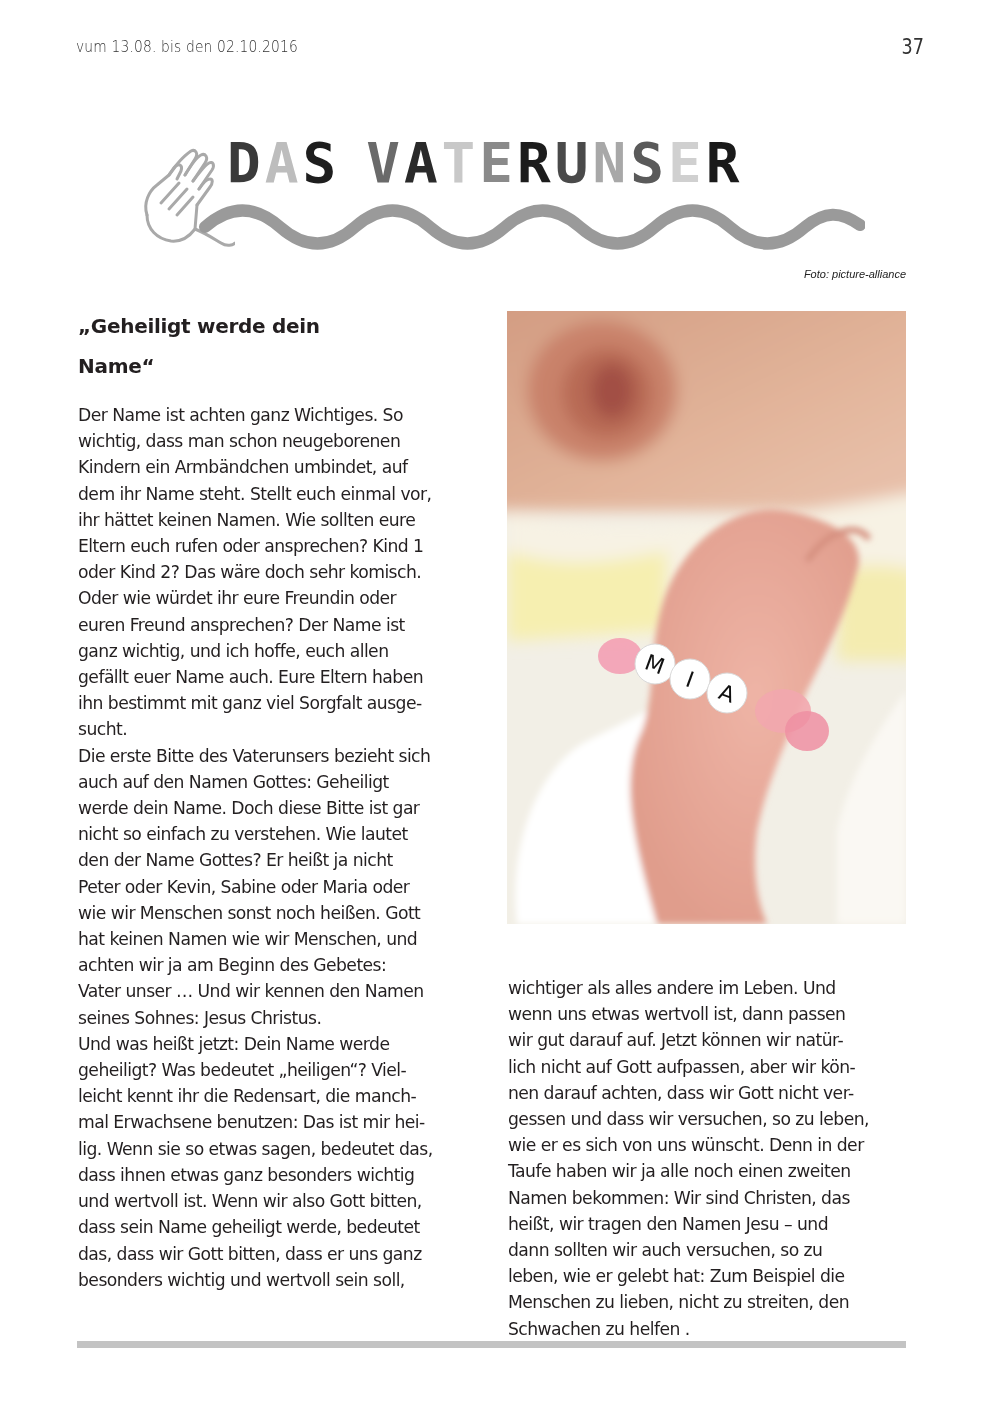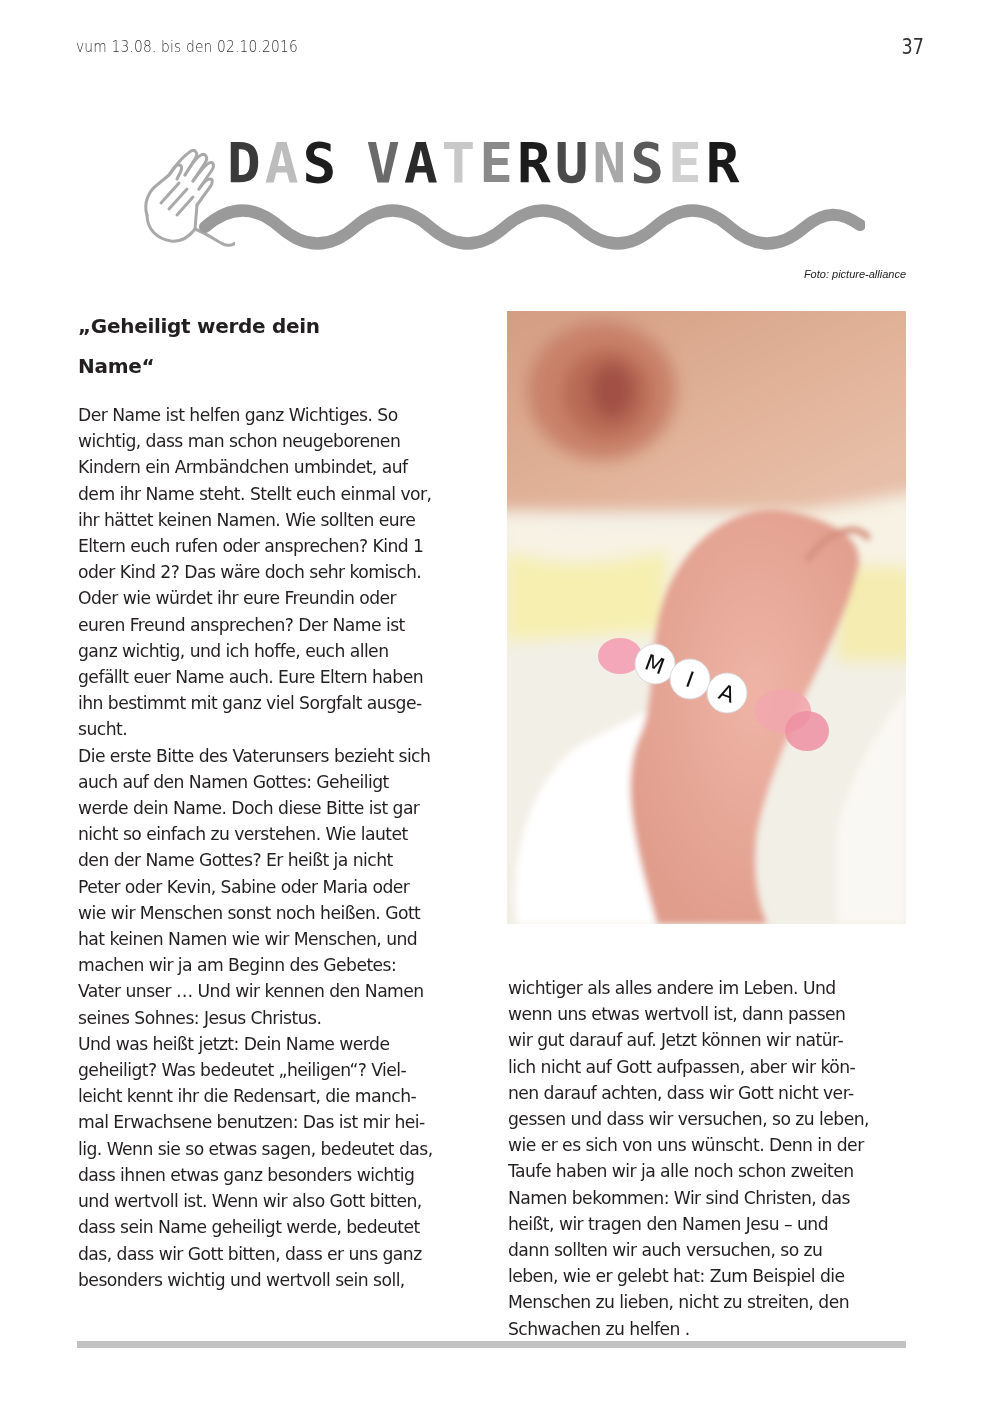--- a/index.html
+++ b/index.html
@@ -48,42 +48,42 @@
 </div>
 
 <div class="photo-credit">Foto: picture-alliance</div>
 
 <div class="headline">
   <span class="line">„Geheiligt werde dein</span>
   <span class="line">Name“</span>
 </div>
 
 <div class="col col-left">
-  <span class="line">Der Name ist helfen ganz Wichtiges. So</span>
+  <span class="line">Der Name ist achten ganz Wichtiges. So</span>
   <span class="line">wichtig, dass man schon neugeborenen</span>
   <span class="line">Kindern ein Armbändchen umbindet, auf</span>
   <span class="line">dem ihr Name steht. Stellt euch einmal vor,</span>
   <span class="line">ihr hättet keinen Namen. Wie sollten eure</span>
   <span class="line">Eltern euch rufen oder ansprechen? Kind 1</span>
   <span class="line">oder Kind 2? Das wäre doch sehr komisch.</span>
   <span class="line">Oder wie würdet ihr eure Freundin oder</span>
   <span class="line">euren Freund ansprechen? Der Name ist</span>
   <span class="line">ganz wichtig, und ich hoffe, euch allen</span>
   <span class="line">gefällt euer Name auch. Eure Eltern haben</span>
   <span class="line">ihn bestimmt mit ganz viel Sorgfalt ausge-</span>
   <span class="line">sucht.</span>
   <span class="line">Die erste Bitte des Vaterunsers bezieht sich</span>
   <span class="line">auch auf den Namen Gottes: Geheiligt</span>
   <span class="line">werde dein Name. Doch diese Bitte ist gar</span>
   <span class="line">nicht so einfach zu verstehen. Wie lautet</span>
   <span class="line">den der Name Gottes? Er heißt ja nicht</span>
   <span class="line">Peter oder Kevin, Sabine oder Maria oder</span>
   <span class="line">wie wir Menschen sonst noch heißen. Gott</span>
   <span class="line">hat keinen Namen wie wir Menschen, und</span>
-  <span class="line">machen wir ja am Beginn des Gebetes:</span>
+  <span class="line">achten wir ja am Beginn des Gebetes:</span>
   <span class="line">Vater unser … Und wir kennen den Namen</span>
   <span class="line">seines Sohnes: Jesus Christus.</span>
   <span class="line">Und was heißt jetzt: Dein Name werde</span>
   <span class="line">geheiligt? Was bedeutet „heiligen“? Viel-</span>
   <span class="line">leicht kennt ihr die Redensart, die manch-</span>
   <span class="line">mal Erwachsene benutzen: Das ist mir hei-</span>
   <span class="line">lig. Wenn sie so etwas sagen, bedeutet das,</span>
   <span class="line">dass ihnen etwas ganz besonders wichtig</span>
   <span class="line">und wertvoll ist. Wenn wir also Gott bitten,</span>
   <span class="line">dass sein Name geheiligt werde, bedeutet</span>
@@ -142,21 +142,21 @@
 </div>
 
 <div class="col col-right">
   <span class="line">wichtiger als alles andere im Leben. Und</span>
   <span class="line">wenn uns etwas wertvoll ist, dann passen</span>
   <span class="line">wir gut darauf auf. Jetzt können wir natür-</span>
   <span class="line">lich nicht auf Gott aufpassen, aber wir kön-</span>
   <span class="line">nen darauf achten, dass wir Gott nicht ver-</span>
   <span class="line">gessen und dass wir versuchen, so zu leben,</span>
   <span class="line">wie er es sich von uns wünscht. Denn in der</span>
-  <span class="line">Taufe haben wir ja alle noch schon zweiten</span>
+  <span class="line">Taufe haben wir ja alle noch einen zweiten</span>
   <span class="line">Namen bekommen: Wir sind Christen, das</span>
   <span class="line">heißt, wir tragen den Namen Jesu – und</span>
   <span class="line">dann sollten wir auch versuchen, so zu</span>
   <span class="line">leben, wie er gelebt hat: Zum Beispiel die</span>
   <span class="line">Menschen zu lieben, nicht zu streiten, den</span>
   <span class="line">Schwachen zu helfen .</span>
 </div>
 
 <div class="rule"></div>
 

